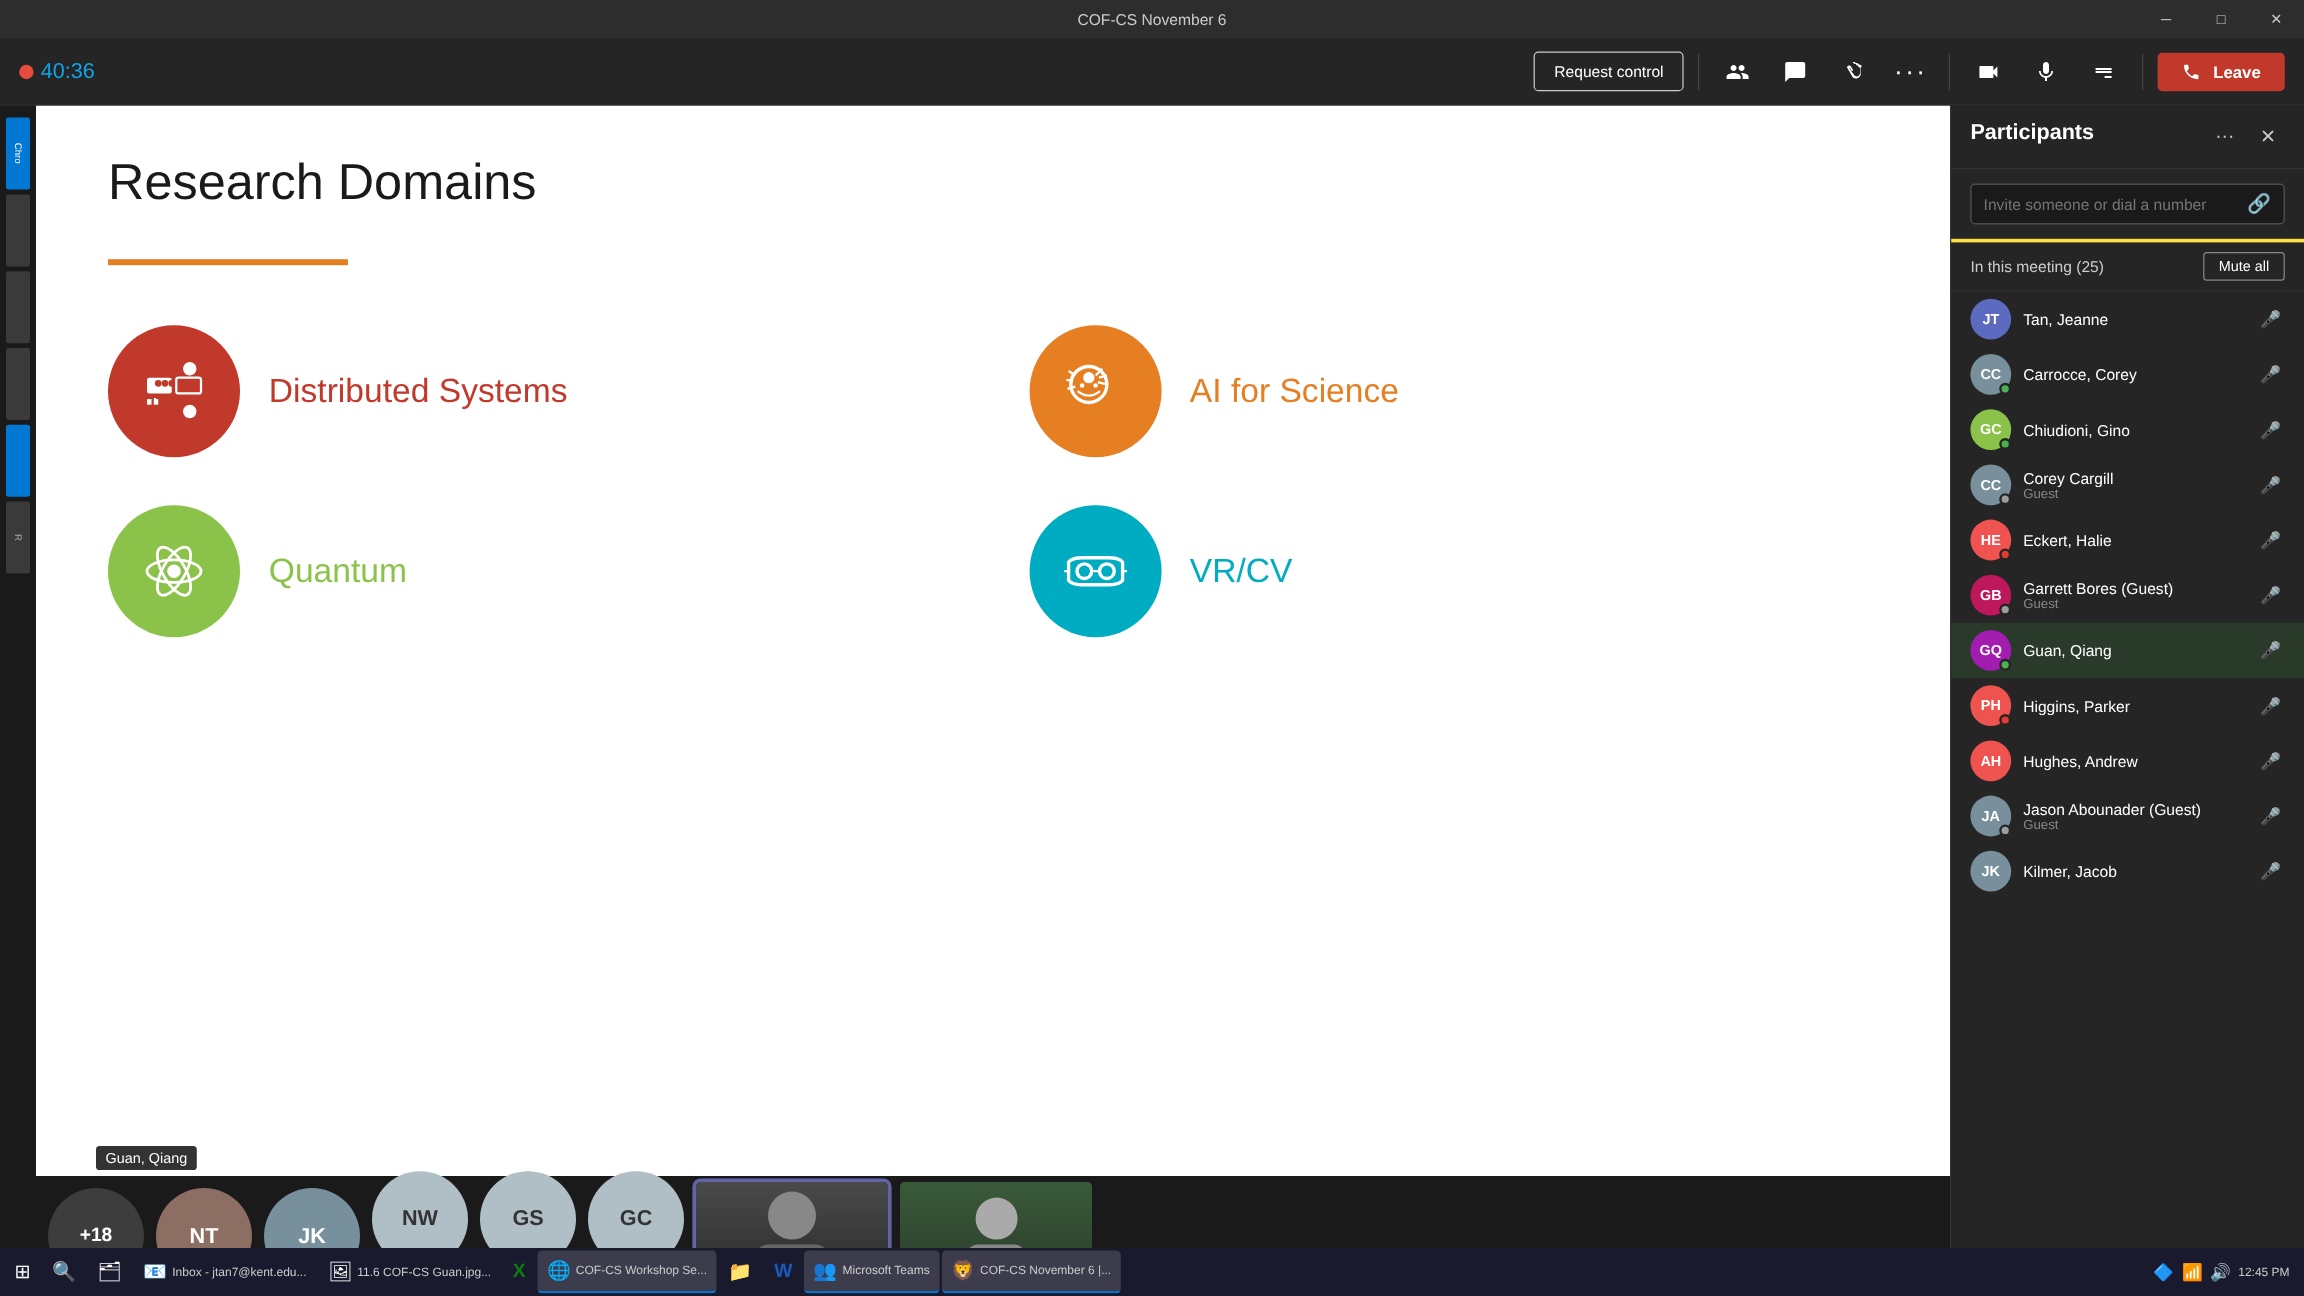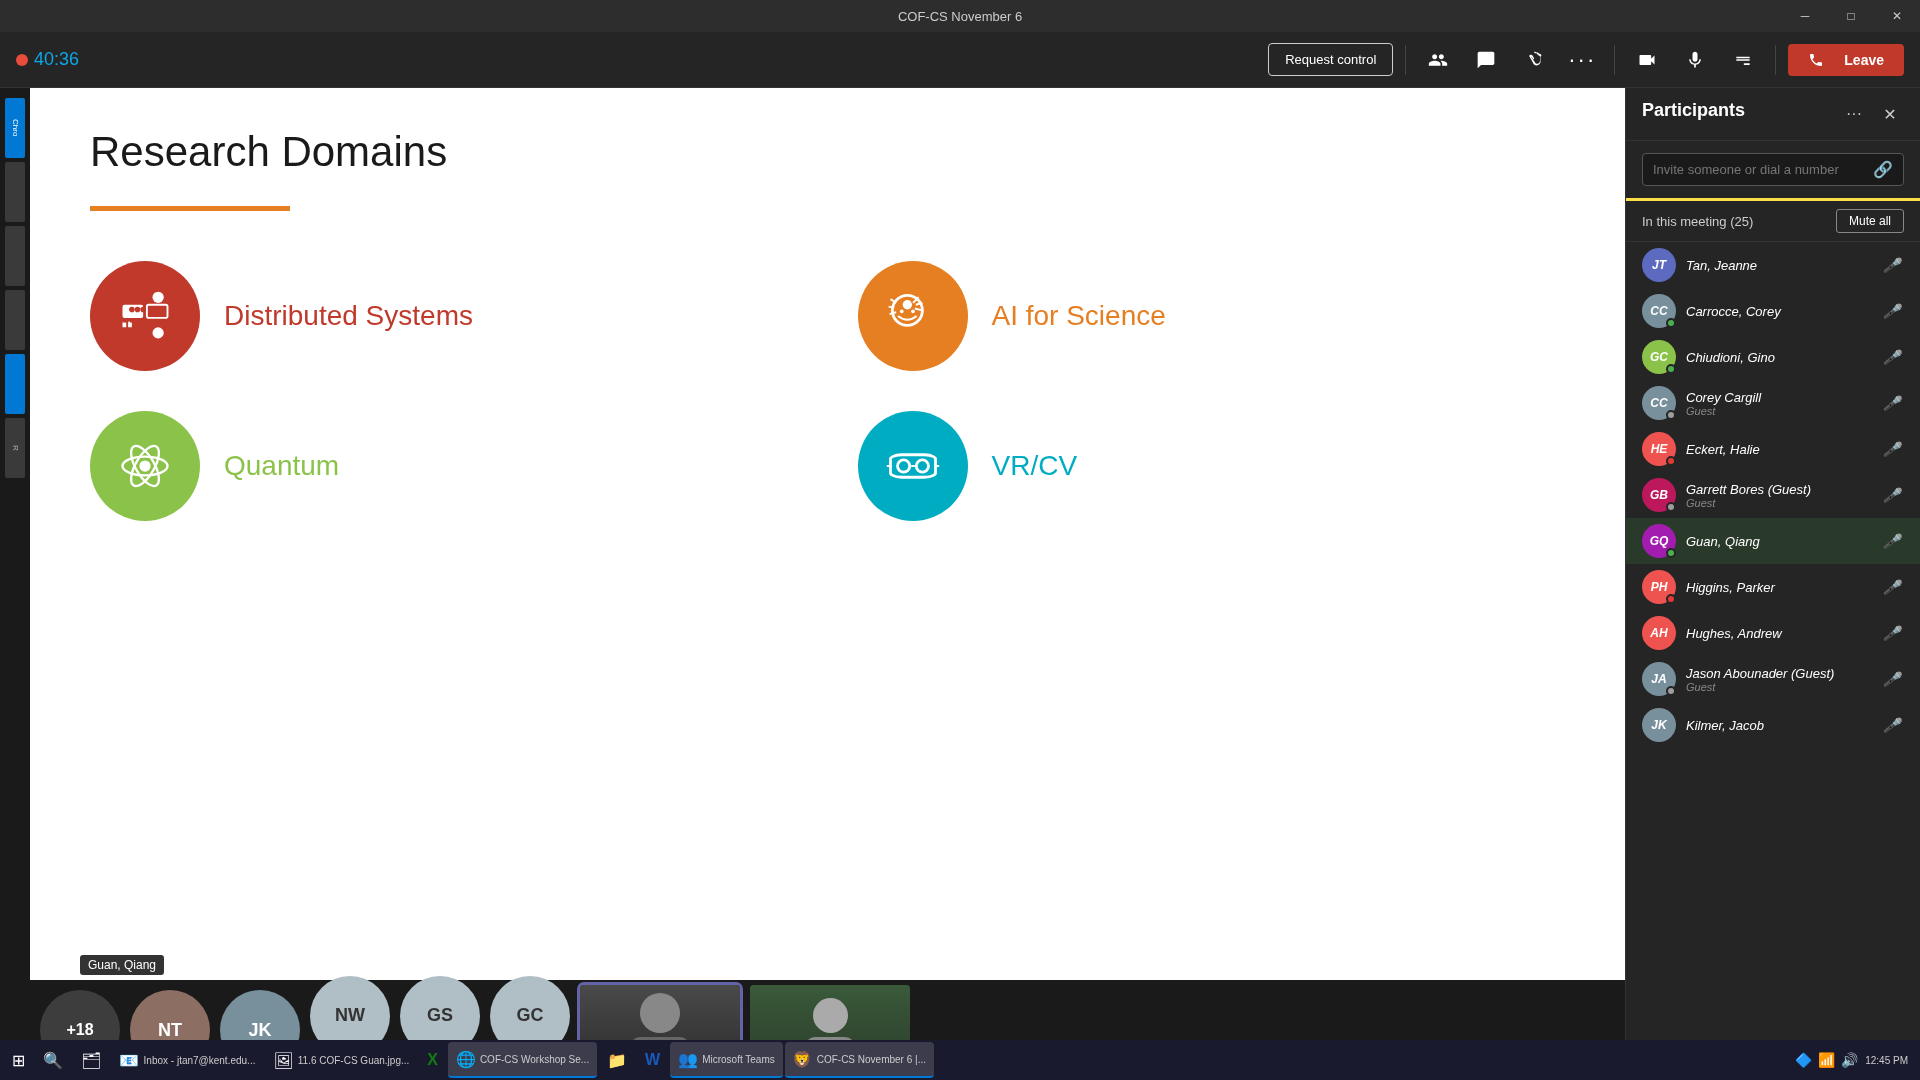--- a/index.html
+++ b/index.html
@@ -102,21 +102,21 @@
       padding: 8px 20px;
       background: #c0392b;
       border: none;
       border-radius: 4px;
       color: #fff;
       font-size: 14px;
       font-weight: 600;
       cursor: pointer;
       display: flex;
       align-items: center;
-      gap: 20px;
+      gap: 10px;
     }
     .toolbar-divider {
       width: 1px;
       height: 30px;
       background: #444;
       margin: 0 4px;
     }
 
     
     #content-area {
@@ -171,21 +171,21 @@
       background: #fff;
       padding: 40px 60px;
       display: flex;
       flex-direction: column;
       gap: 20px;
     }
     .slide-title {
       font-size: 42px;
       font-weight: 300;
       color: #1a1a1a;
-      margin-bottom: 10px;
+      margin-bottom: 20px;
     }
     .slide-divider {
       width: 200px;
       height: 5px;
       background: #e67e22;
       margin-bottom: 20px;
     }
     .domains-grid {
       display: grid;
       grid-template-columns: 1fr 1fr;
@@ -385,21 +385,20 @@
       border-radius: 3px;
       color: #fff;
       font-size: 12px;
       cursor: pointer;
     }
 
     
     #participants-list {
       flex: 1;
       overflow-y: auto;
-      font-style: italic;
     }
     #participants-list::-webkit-scrollbar { width: 4px; }
     #participants-list::-webkit-scrollbar-thumb { background: #555; border-radius: 2px; }
     .participant-item {
       display: flex;
       align-items: center;
       padding: 6px 16px;
       gap: 10px;
       cursor: pointer;
     }

